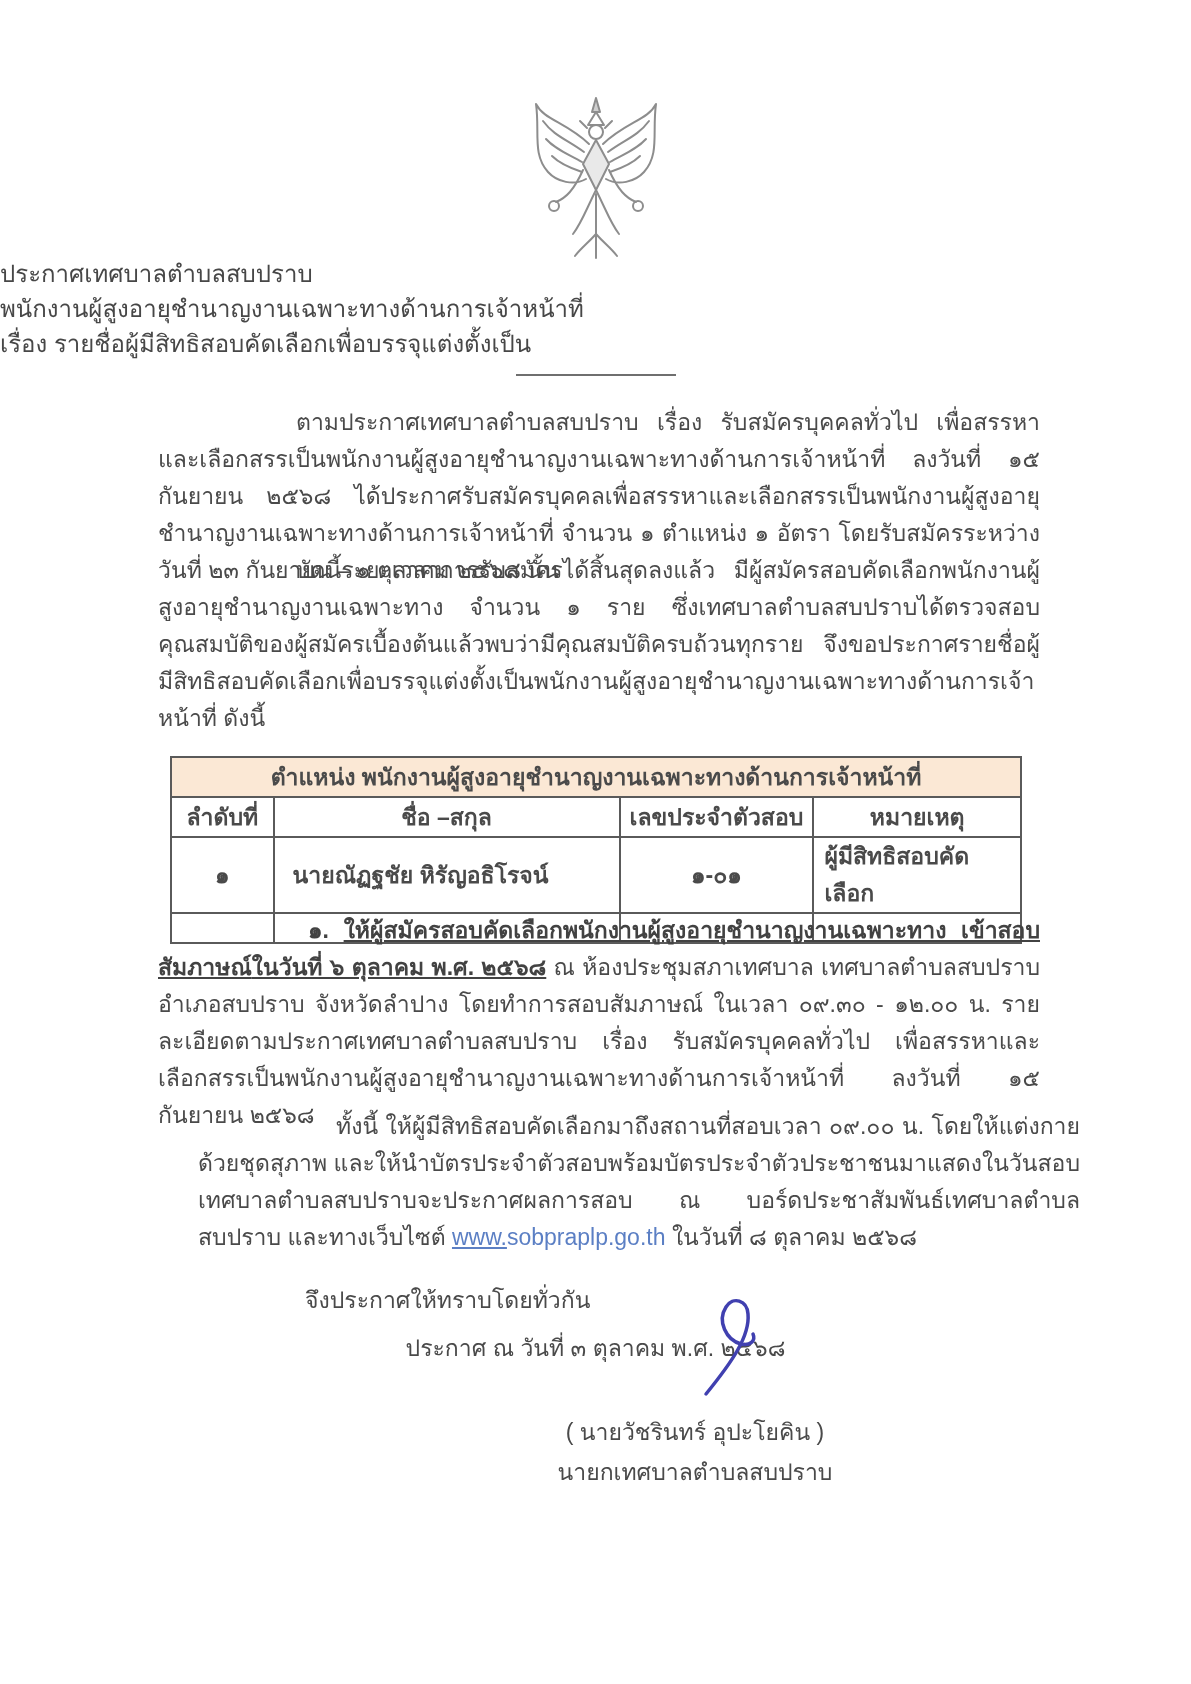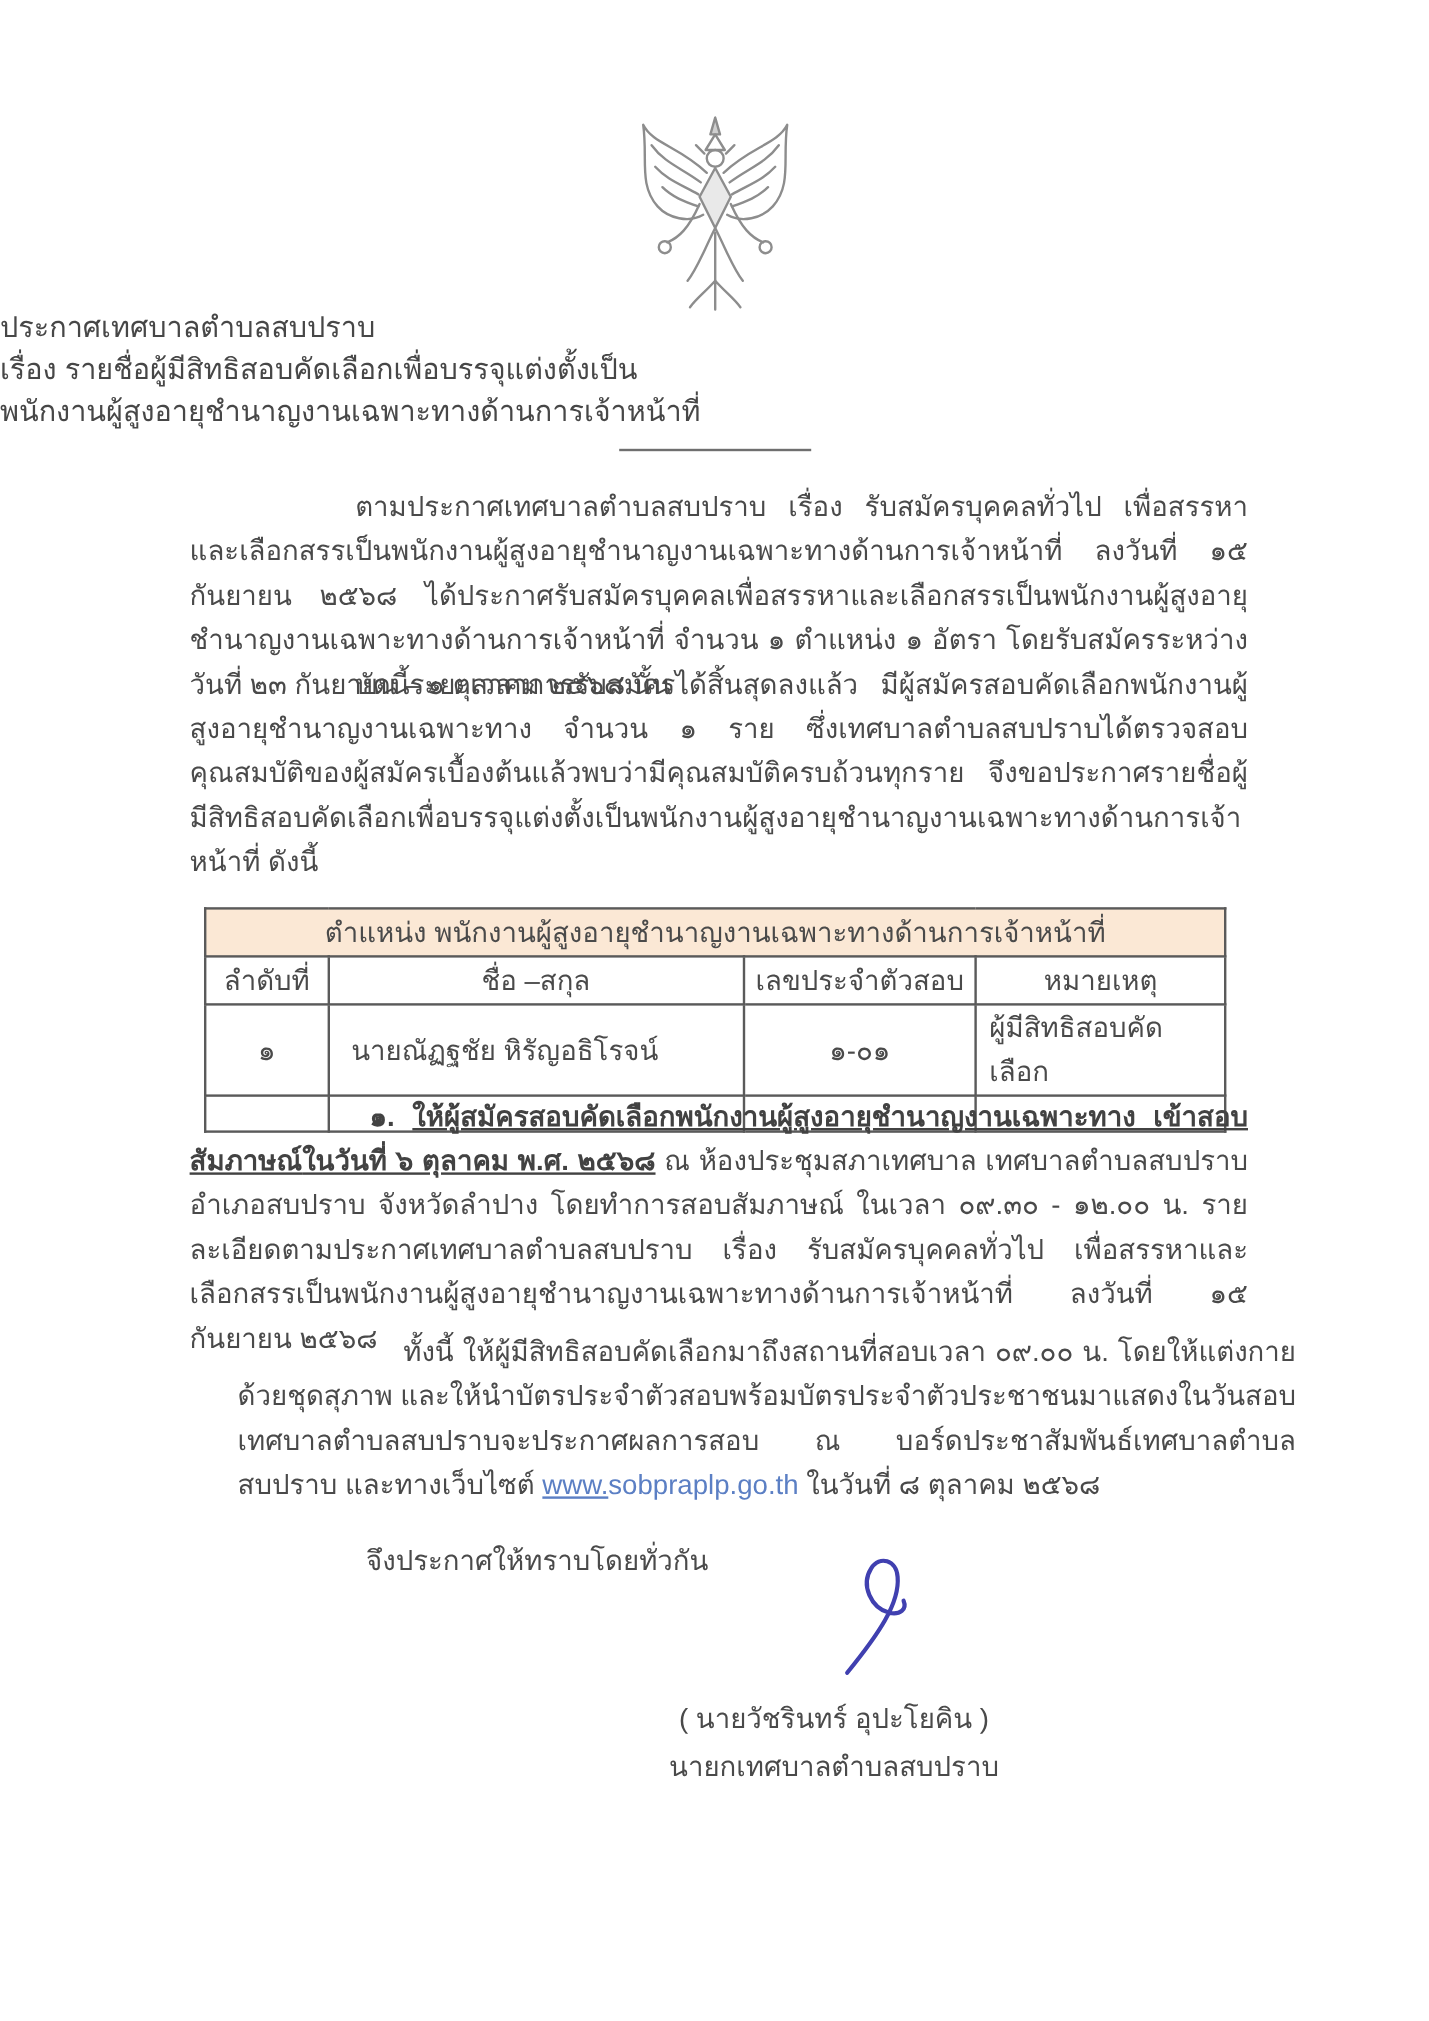--- a/index.html
+++ b/index.html
@@ -51,21 +51,21 @@
     position:absolute;
     top:756px;
     left:170px;
     width:852px;
     border-collapse:collapse;
     font-size:23px;
     color:#4a4a4a;
   }
   .doc-table th,.doc-table td{
     border:2px solid #5a5a5a;
-    font-weight:normal;
+    font-weight:bold;
     padding:0 6px;
   }
   .doc-table .pos-header{
     background:#fbe8d5;
     text-align:center;
     height:38px;
   }
   .doc-table .col-header th{height:38px;text-align:center;background:#ffffff;}
   .doc-table .data-row td{height:40px;}
   .doc-table .empty-row td{height:28px;}
@@ -129,22 +129,22 @@
         <circle cx="112" cy="114" r="5"></circle>
         <path d="M70 98 C60 118, 55 132, 47 142 M70 98 C80 118, 85 132, 93 142"></path>
         <path d="M70 102 L70 142"></path>
         <path d="M70 142 C61 152, 55 156, 49 164 M70 142 C79 152, 85 156, 91 164 M70 142 L70 166"></path>
       </g>
     </svg>
   </div>
 
   <div class="title-block">
     <div>ประกาศเทศบาลตำบลสบปราบ</div>
+    <div>พนักงานผู้สูงอายุชำนาญงานเฉพาะทางด้านการเจ้าหน้าที่</div>
     <div>เรื่อง  รายชื่อผู้มีสิทธิสอบคัดเลือกเพื่อบรรจุแต่งตั้งเป็น</div>
-    <div>พนักงานผู้สูงอายุชำนาญงานเฉพาะทางด้านการเจ้าหน้าที่</div>
   </div>
   <div class="divider"></div>
 
   <div class="para para1">ตามประกาศเทศบาลตำบลสบปราบ เรื่อง รับสมัครบุคคลทั่วไป เพื่อสรรหาและเลือกสรรเป็นพนักงานผู้สูงอายุชำนาญงานเฉพาะทางด้านการเจ้าหน้าที่ ลงวันที่ ๑๕ กันยายน ๒๕๖๘ ได้ประกาศรับสมัครบุคคลเพื่อสรรหาและเลือกสรรเป็นพนักงานผู้สูงอายุชำนาญงานเฉพาะทางด้านการเจ้าหน้าที่ จำนวน ๑ ตำแหน่ง ๑ อัตรา โดยรับสมัครระหว่างวันที่ ๒๓ กันยายน – ๑ ตุลาคม ๒๕๖๘ นั้น</div>
   <div class="para para2">บัดนี้ระยะเวลาการรับสมัครได้สิ้นสุดลงแล้ว มีผู้สมัครสอบคัดเลือกพนักงานผู้สูงอายุชำนาญงานเฉพาะทาง  จำนวน ๑ ราย  ซึ่งเทศบาลตำบลสบปราบได้ตรวจสอบคุณสมบัติของผู้สมัครเบื้องต้นแล้วพบว่ามีคุณสมบัติครบถ้วนทุกราย จึงขอประกาศรายชื่อผู้มีสิทธิสอบคัดเลือกเพื่อบรรจุแต่งตั้งเป็นพนักงานผู้สูงอายุชำนาญงานเฉพาะทางด้านการเจ้าหน้าที่ ดังนี้</div>
 
   <table class="doc-table">
     <tbody>
       <tr>
         <th class="pos-header" colspan="4">ตำแหน่ง  พนักงานผู้สูงอายุชำนาญงานเฉพาะทางด้านการเจ้าหน้าที่</th>
@@ -172,20 +172,21 @@
 
   <div class="para item1">
     <span class="bold-only">๑. </span><span class="bold-u">ให้ผู้สมัครสอบคัดเลือกพนักงานผู้สูงอายุชำนาญงานเฉพาะทาง เข้าสอบสัมภาษณ์</span><span class="bold-u">ในวันที่ ๖ ตุลาคม พ.ศ. ๒๕๖๘</span><span> ณ ห้องประชุมสภาเทศบาล เทศบาลตำบลสบปราบ อำเภอสบปราบ จังหวัดลำปาง โดยทำการสอบสัมภาษณ์ ในเวลา ๐๙.๓๐ - ๑๒.๐๐ น. รายละเอียดตามประกาศเทศบาลตำบลสบปราบ เรื่อง รับสมัครบุคคลทั่วไป เพื่อสรรหาและเลือกสรรเป็นพนักงานผู้สูงอายุชำนาญงานเฉพาะทางด้านการเจ้าหน้าที่ ลงวันที่ ๑๕ กันยายน ๒๕๖๘</span>
   </div>
 
   <div class="para para4">
     <span>ทั้งนี้  ให้ผู้มีสิทธิสอบคัดเลือกมาถึงสถานที่สอบเวลา ๐๙.๐๐ น. โดยให้แต่งกายด้วยชุดสุภาพ และให้นำบัตรประจำตัวสอบพร้อมบัตรประจำตัวประชาชนมาแสดงในวันสอบ เทศบาลตำบลสบปราบจะประกาศผลการสอบ ณ บอร์ดประชาสัมพันธ์เทศบาลตำบลสบปราบ และทางเว็บไซต์ </span><span class="weblink"><span class="www">www.</span><span>sobpraplp.go.th</span></span><span> ในวันที่ ๘ ตุลาคม ๒๕๖๘</span>
   </div>
 
   <div class="closing">จึงประกาศให้ทราบโดยทั่วกัน</div>
+  <div class="announce-date">ประกาศ ณ วันที่ ๓ ตุลาคม พ.ศ. ๒๕๖๘</div>
 
   <div class="signature">
     <svg width="80" height="112" viewBox="0 0 80 112">
       <path d="M18 104 C44 72, 62 46, 60 24 C59 10, 45 6, 38 17 C29 31, 38 50, 53 54 C62 56, 68 51, 65 44" stroke="#4040b0" stroke-width="3.5" fill="none" stroke-linecap="round"></path>
     </svg>
   </div>
   <div class="sign-block">
     <div>( นายวัชรินทร์  อุปะโยคิน )</div>
     <div>นายกเทศบาลตำบลสบปราบ</div>
   </div>

